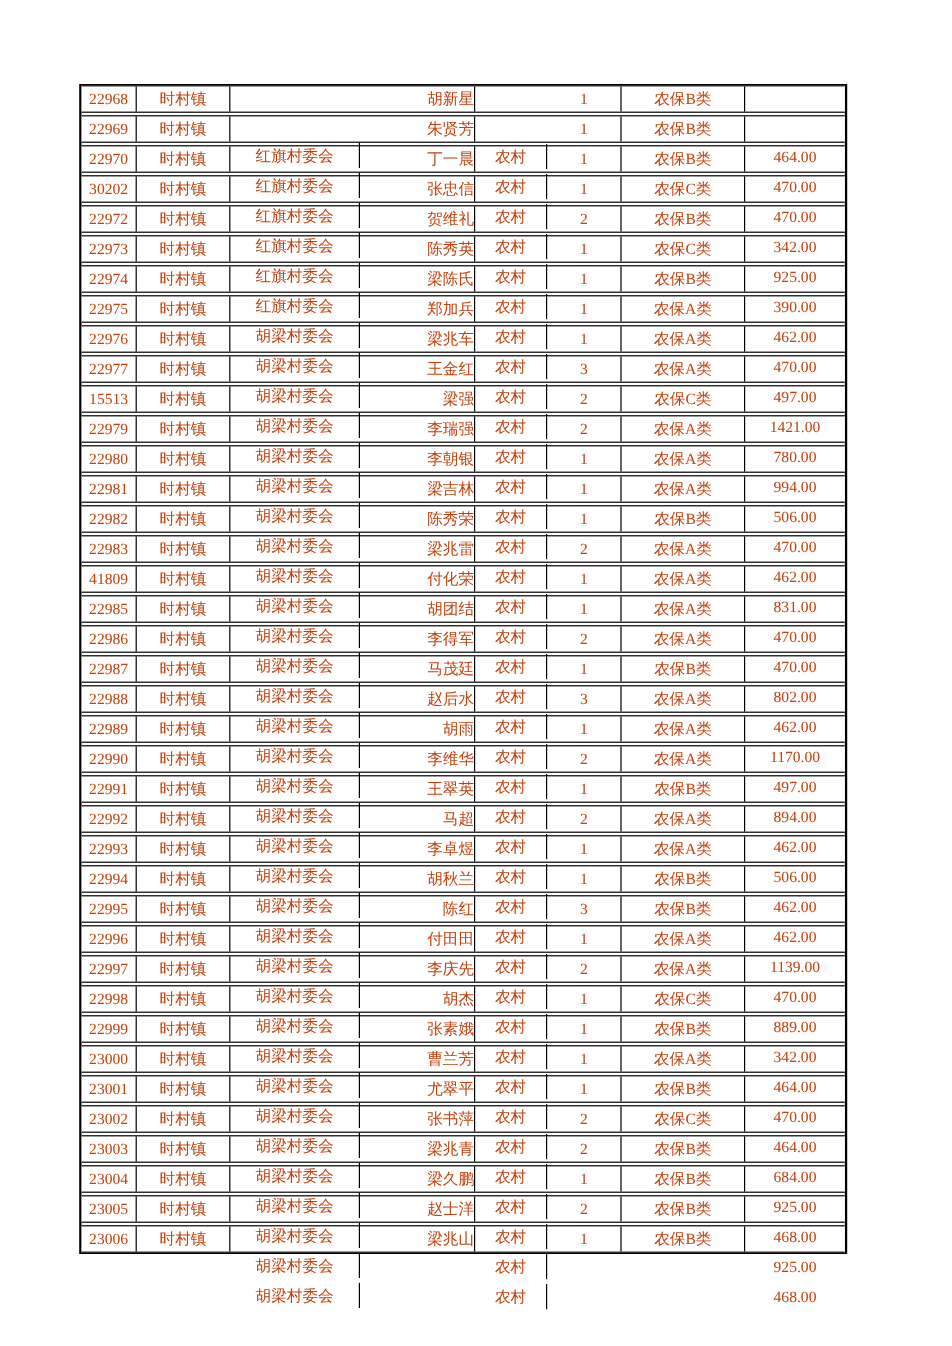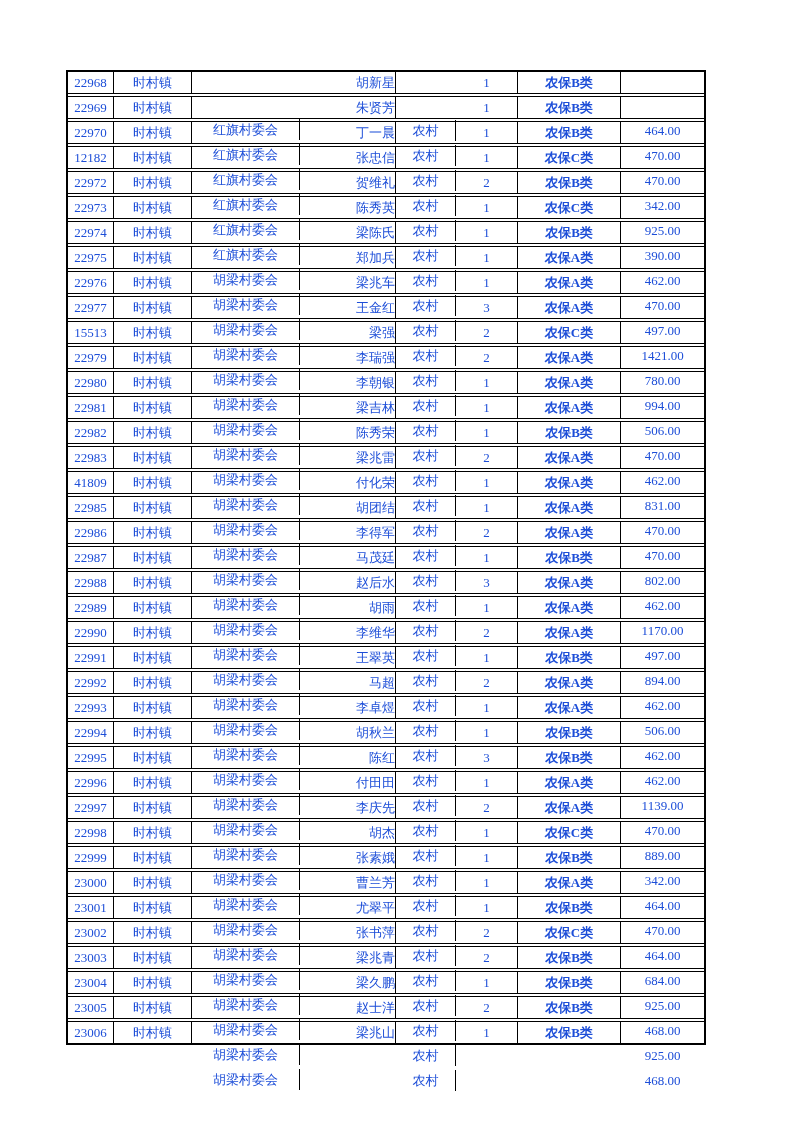--- a/index.html
+++ b/index.html
@@ -7,21 +7,21 @@
     padding: 0;
     background: #ffffff;
   }
   .page {
     position: relative;
     width: 793px;
     height: 1122px;
     background: #ffffff;
     overflow: hidden;
     font-family: "Liberation Serif", "DejaVu Serif", serif;
-    color: #1d4ed8;
+    color: #c2410c;
   }
   .records-table {
     position: absolute;
     left: 66px;
     top: 70px;
     width: 636px;
     border-style: solid;
     border-color: #000000;
     border-width: 1px 2px; 
     background: #ffffff;
@@ -52,21 +52,21 @@
     border-right: none;
     margin-top: 48px;
   }
   
   .cell:nth-child(1) { width: 46px; }
   .cell:nth-child(2) { width: 78px; }
   .cell:nth-child(3) { width: 108px; margin-top: 47px; }
   .cell:nth-child(4) { width: 96px; text-align: right; }
   .cell:nth-child(5) { width: 60px; margin-top: 48px; }
   .cell:nth-child(6) { width: 62px; }
-  .cell:nth-child(7) { width: 103px; font-weight: bold; }
+  .cell:nth-child(7) { width: 103px; }
   .cell:nth-child(8) { width: 83px; }
 </style>
 </head>
 <body>
 
 <div class="page">
   <div class="records-table" id="records-table">
       <div class="table-row">
         <div class="cell">22968</div>
         <div class="cell">时村镇</div>
@@ -91,21 +91,21 @@
         <div class="cell">22970</div>
         <div class="cell">时村镇</div>
         <div class="cell">红旗村委会</div>
         <div class="cell">丁一晨</div>
         <div class="cell">农村</div>
         <div class="cell">1</div>
         <div class="cell">农保B类</div>
         <div class="cell">470.00</div>
       </div>
       <div class="table-row">
-        <div class="cell">12182</div>
+        <div class="cell">30202</div>
         <div class="cell">时村镇</div>
         <div class="cell">红旗村委会</div>
         <div class="cell">张忠信</div>
         <div class="cell">农村</div>
         <div class="cell">1</div>
         <div class="cell">农保C类</div>
         <div class="cell">342.00</div>
       </div>
       <div class="table-row">
         <div class="cell">22972</div>

